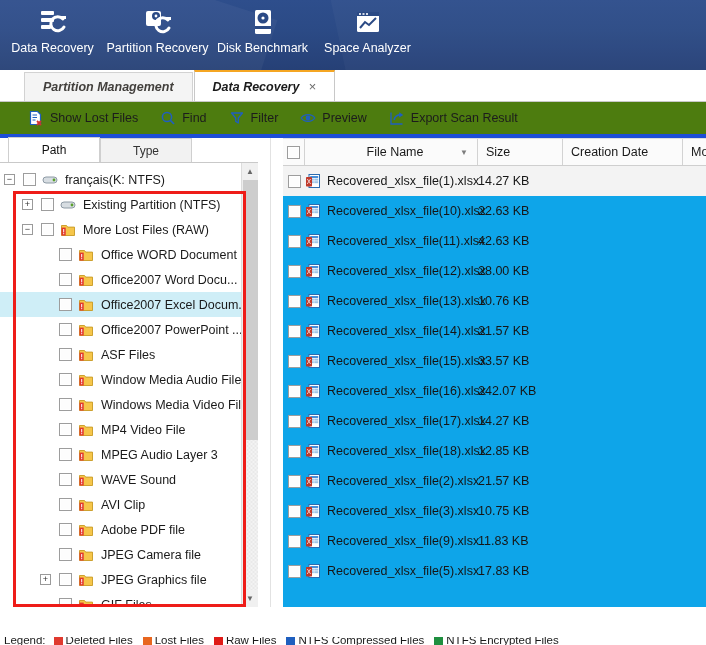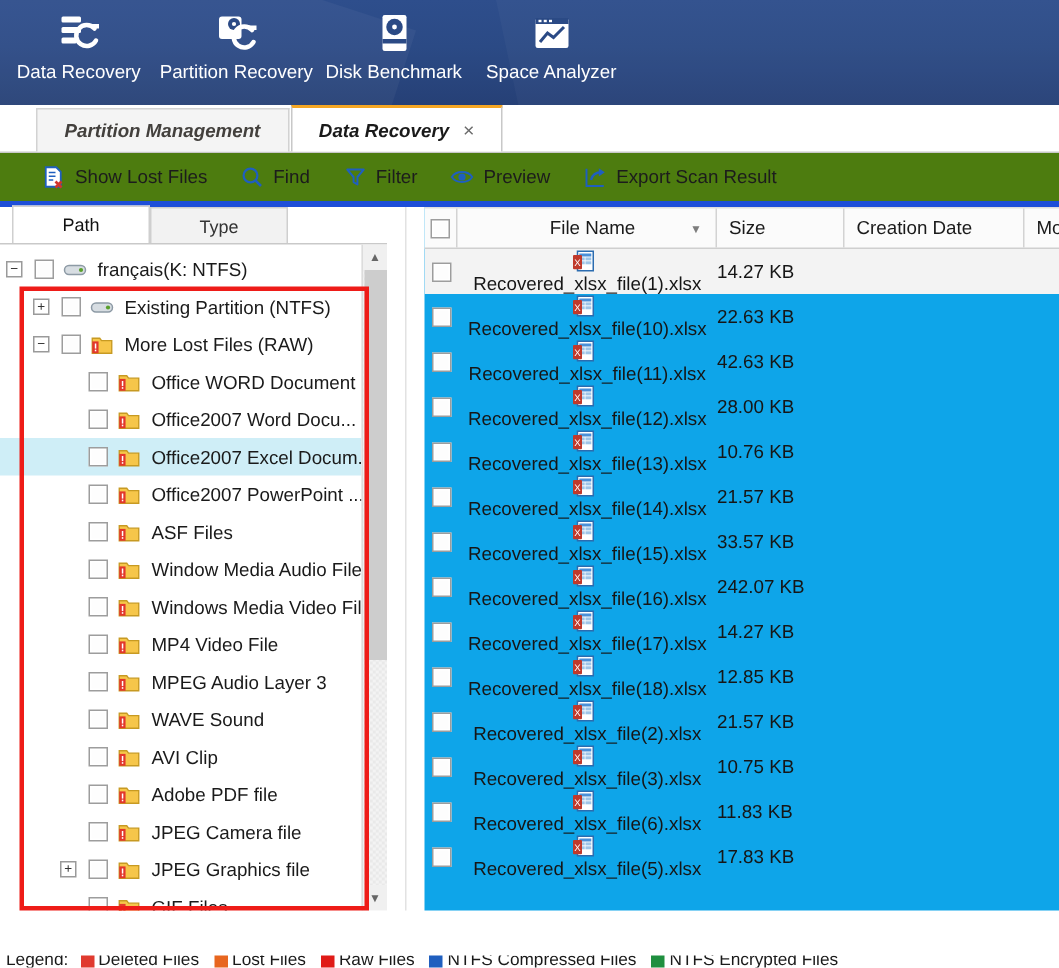--- a/index.html
+++ b/index.html
@@ -265,21 +265,21 @@
   .frow {
     height: 30px;
     display: flex;
     align-items: center;
     font-size: 12.5px;
     color: #161616;
     cursor: pointer;
   }
   .frow.alt { background: #f3f3f3; }
   .fcb { width: 22px; display: flex; justify-content: center; }
-  .fname { width: 173px; display: flex; align-items: center; flex-direction: column; }
+  .fname { width: 173px; display: flex; align-items: center; }
   .fsize { width: 85px; }
   .xlsico { margin-right: 6px; display:flex; align-items:center; }
 
   
   .legend {
     position: absolute;
     left: 0; bottom: 0;
     width: 706px;
     height: 8px;
     background: #ffffff;
@@ -998,21 +998,21 @@
                 <rect x="4" y="1.5" width="10.5" height="13" fill="#fff" stroke="#2b6cb0" stroke-width="1"></rect>
                 <rect x="5.2" y="3" width="8" height="2" fill="#4a90d9"></rect>
                 <rect x="5.2" y="5.6" width="3.6" height="2" fill="#9ec5e8"></rect>
                 <rect x="9.3" y="5.6" width="3.9" height="2" fill="#9ec5e8"></rect>
                 <rect x="5.2" y="8.2" width="3.6" height="2" fill="#9ec5e8"></rect>
                 <rect x="9.3" y="8.2" width="3.9" height="2" fill="#9ec5e8"></rect>
                 <rect x="1" y="4" width="6" height="9.5" rx="0.7" fill="#c0392b"></rect>
                 <text x="4" y="11" font-size="6.4" fill="#fff" text-anchor="middle" font-family="Liberation Sans">X</text>
               </svg>
             </span>
-            <span>Recovered_xlsx_file(6).xlsx</span>
+            <span>Recovered_xlsx_file(9).xlsx</span>
           </span>
           <span class="fsize">11.83 KB</span>
         </div>
         <div class="frow">
           <span class="fcb">
             <span class="cbx" style="margin-right:0"></span>
           </span>
           <span class="fname">
             <span class="xlsico">
               <svg width="16" height="16" viewBox="0 0 16 16">

